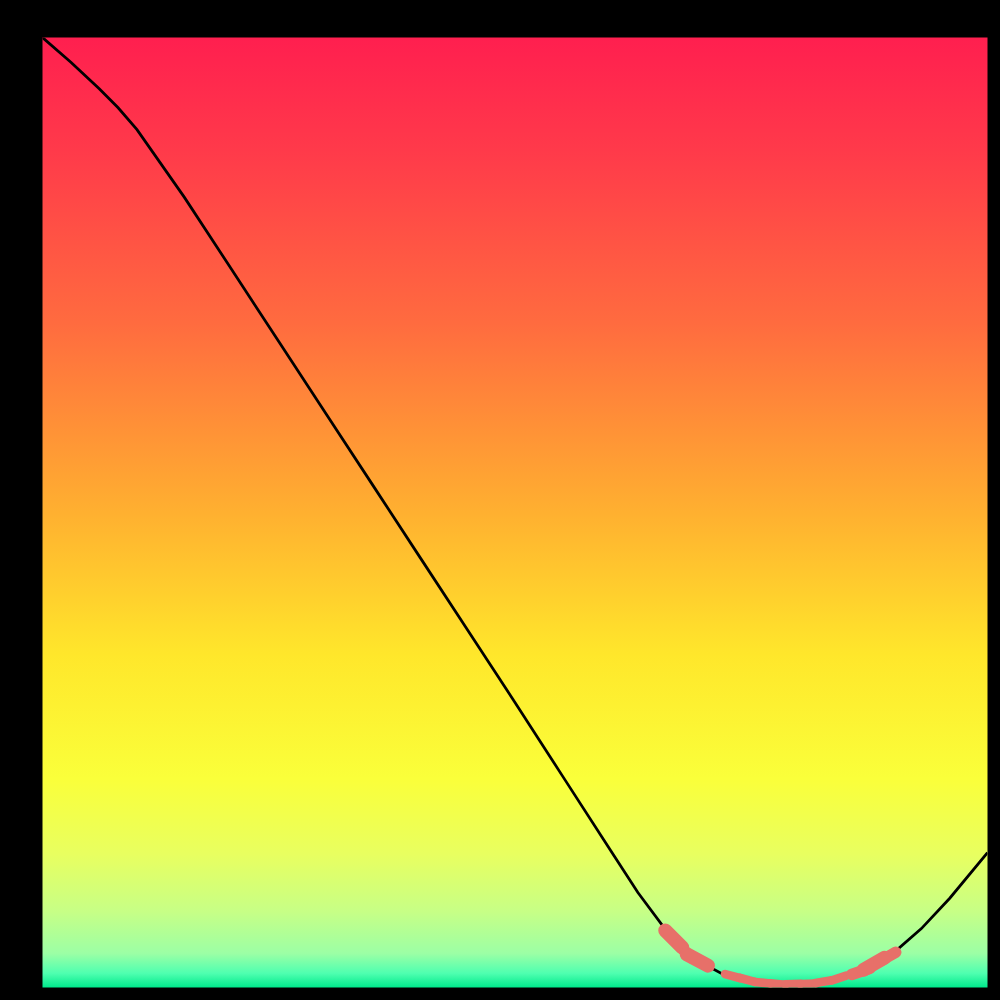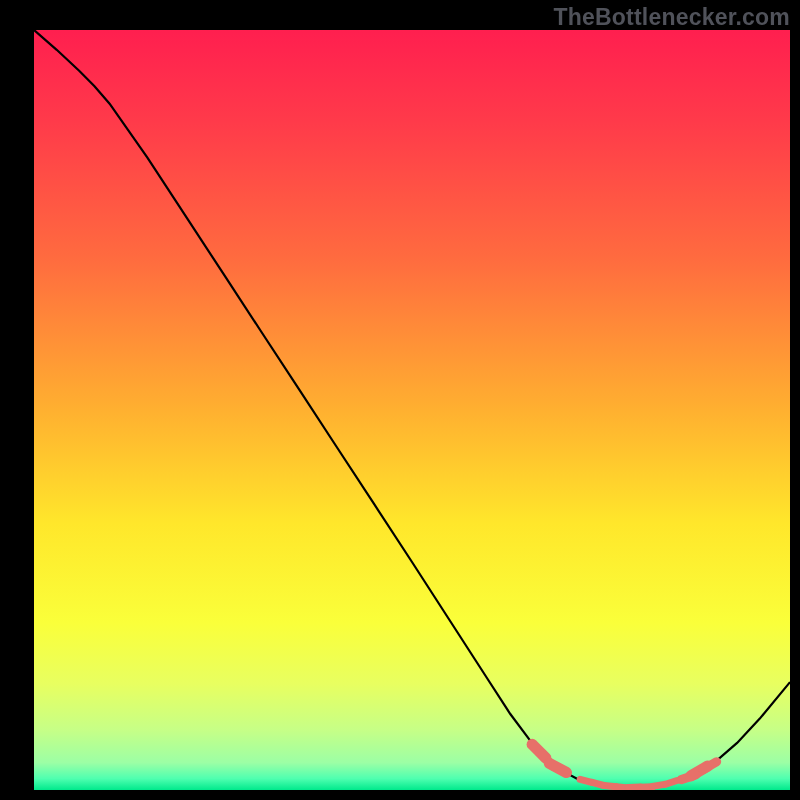--- a/index.html
+++ b/index.html
@@ -33,21 +33,20 @@
     top: 0;
     left: 0;
     width: 800px;
     height: 800px;
   }
 </style>
 </head>
 <body>
 
 <div class="frame">
-  <div class="watermark">TheBottlenecker.com</div>
 
   <svg class="plot" viewBox="0 0 800 800" preserveAspectRatio="none">
     <defs>
       <linearGradient id="bg-grad" x1="0" y1="0" x2="0" y2="1">
           <stop offset="0.00%" stop-color="#ff1f4f"></stop>
           <stop offset="12.00%" stop-color="#ff3a4a"></stop>
           <stop offset="30.00%" stop-color="#ff6b3f"></stop>
           <stop offset="50.00%" stop-color="#ffb030"></stop>
           <stop offset="65.00%" stop-color="#ffe72b"></stop>
           <stop offset="78.00%" stop-color="#faff3a"></stop>

